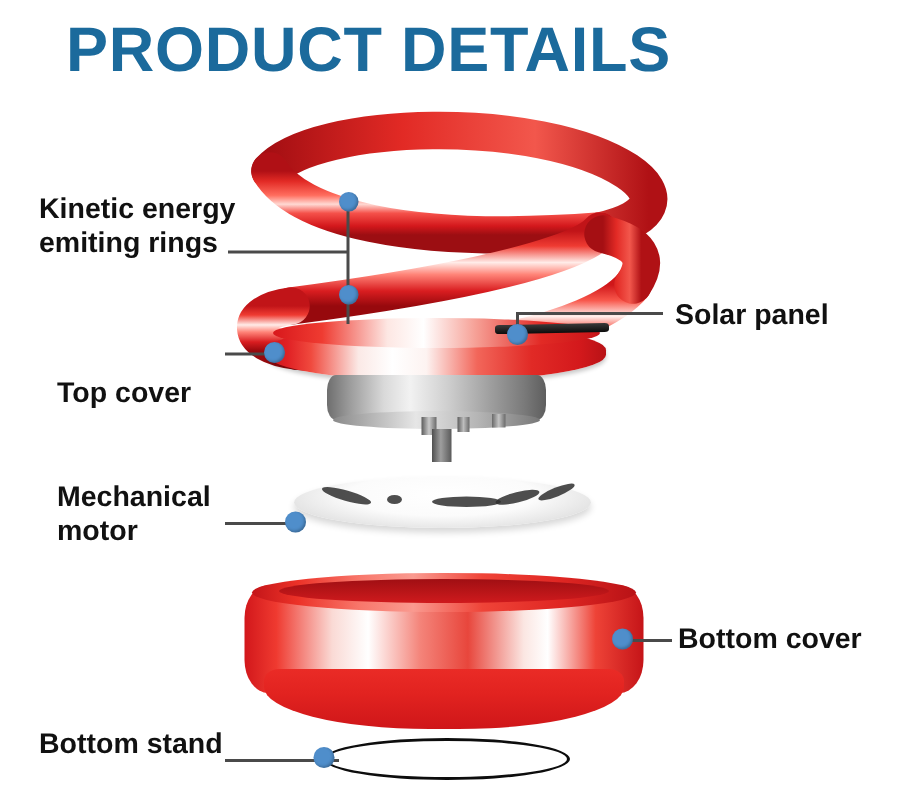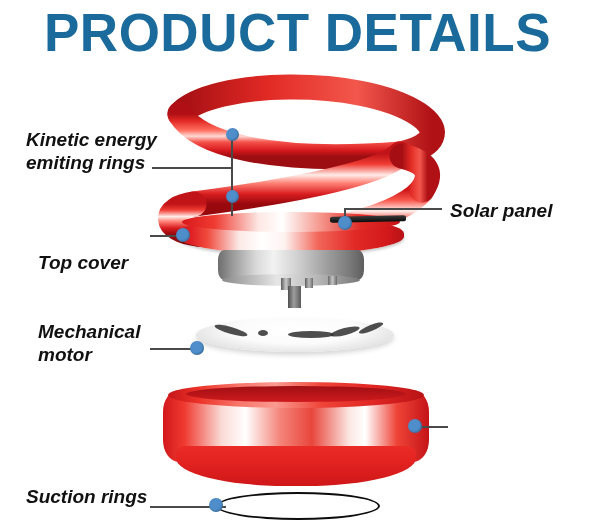--- a/index.html
+++ b/index.html
@@ -15,37 +15,36 @@
     overflow: hidden;
     font-family: "Liberation Sans", sans-serif;
   }
 
   
   #page-title {
     position: absolute;
     left: 44px;
     top: 2px;
     width: 540px;
-    font-size: 53px;
+    font-size: 42px;
     line-height: 62px;
     font-weight: bold;
     letter-spacing: 0.5px;
     color: #1b6a9c;
     white-space: nowrap;
   }
 
   
   .callout-label {
     position: absolute;
     color: #111111;
     font-weight: bold;
     font-size: 19px;
     line-height: 23px;
     white-space: pre-line;
-    font-style: italic;
   }
 
   
   .leader {
     position: absolute;
     background: #4a4a4a;
   }
   .leader-h { height: 2px; }
   .leader-v { width: 2px; }
   .dot {
@@ -274,25 +273,26 @@
 
   <div class="callout-label" style="left:38px; top:225px;margin-top:26px;">Top cover</div>
   <div class="leader leader-h" style="left:150px; top:235px; width:32px;"></div>
   <div class="dot" style="left:176px; top:228px; width:14px; height:14px;"></div>
 
   <div class="callout-label" style="left:38px; top:320px; width:140px;">Mechanical
 motor</div>
   <div class="leader leader-h" style="left:150px; top:348px; width:52px;"></div>
   <div class="dot" style="left:190px; top:341px; width:14px; height:14px;"></div>
 
-  <div class="callout-label" style="left:26px; top:485px;">Suction rings</div>
+  <div class="callout-label" style="left:26px; top:485px;">Bottom stand</div>
   <div class="leader leader-h" style="left:150px; top:506px; width:76px;"></div>
   <div class="dot" style="left:209px; top:498px; width:14px; height:14px;"></div>
 
   <div class="callout-label" style="left:450px; top:199px;text-align:right;">Solar panel</div>
   <div class="leader leader-h" style="left:344px; top:208px; width:98px;"></div>
   <div class="leader leader-v" style="left:344px; top:208px; height:14px;"></div>
   <div class="dot" style="left:338px; top:216px; width:14px; height:14px;"></div>
 
+  <div class="callout-label" style="left:452px; top:415px;">Bottom cover</div>
   <div class="leader leader-h" style="left:418px; top:426px; width:30px;"></div>
   <div class="dot" style="left:408px; top:419px; width:14px; height:14px;"></div>
 
 </div>
 
 </body></html>

